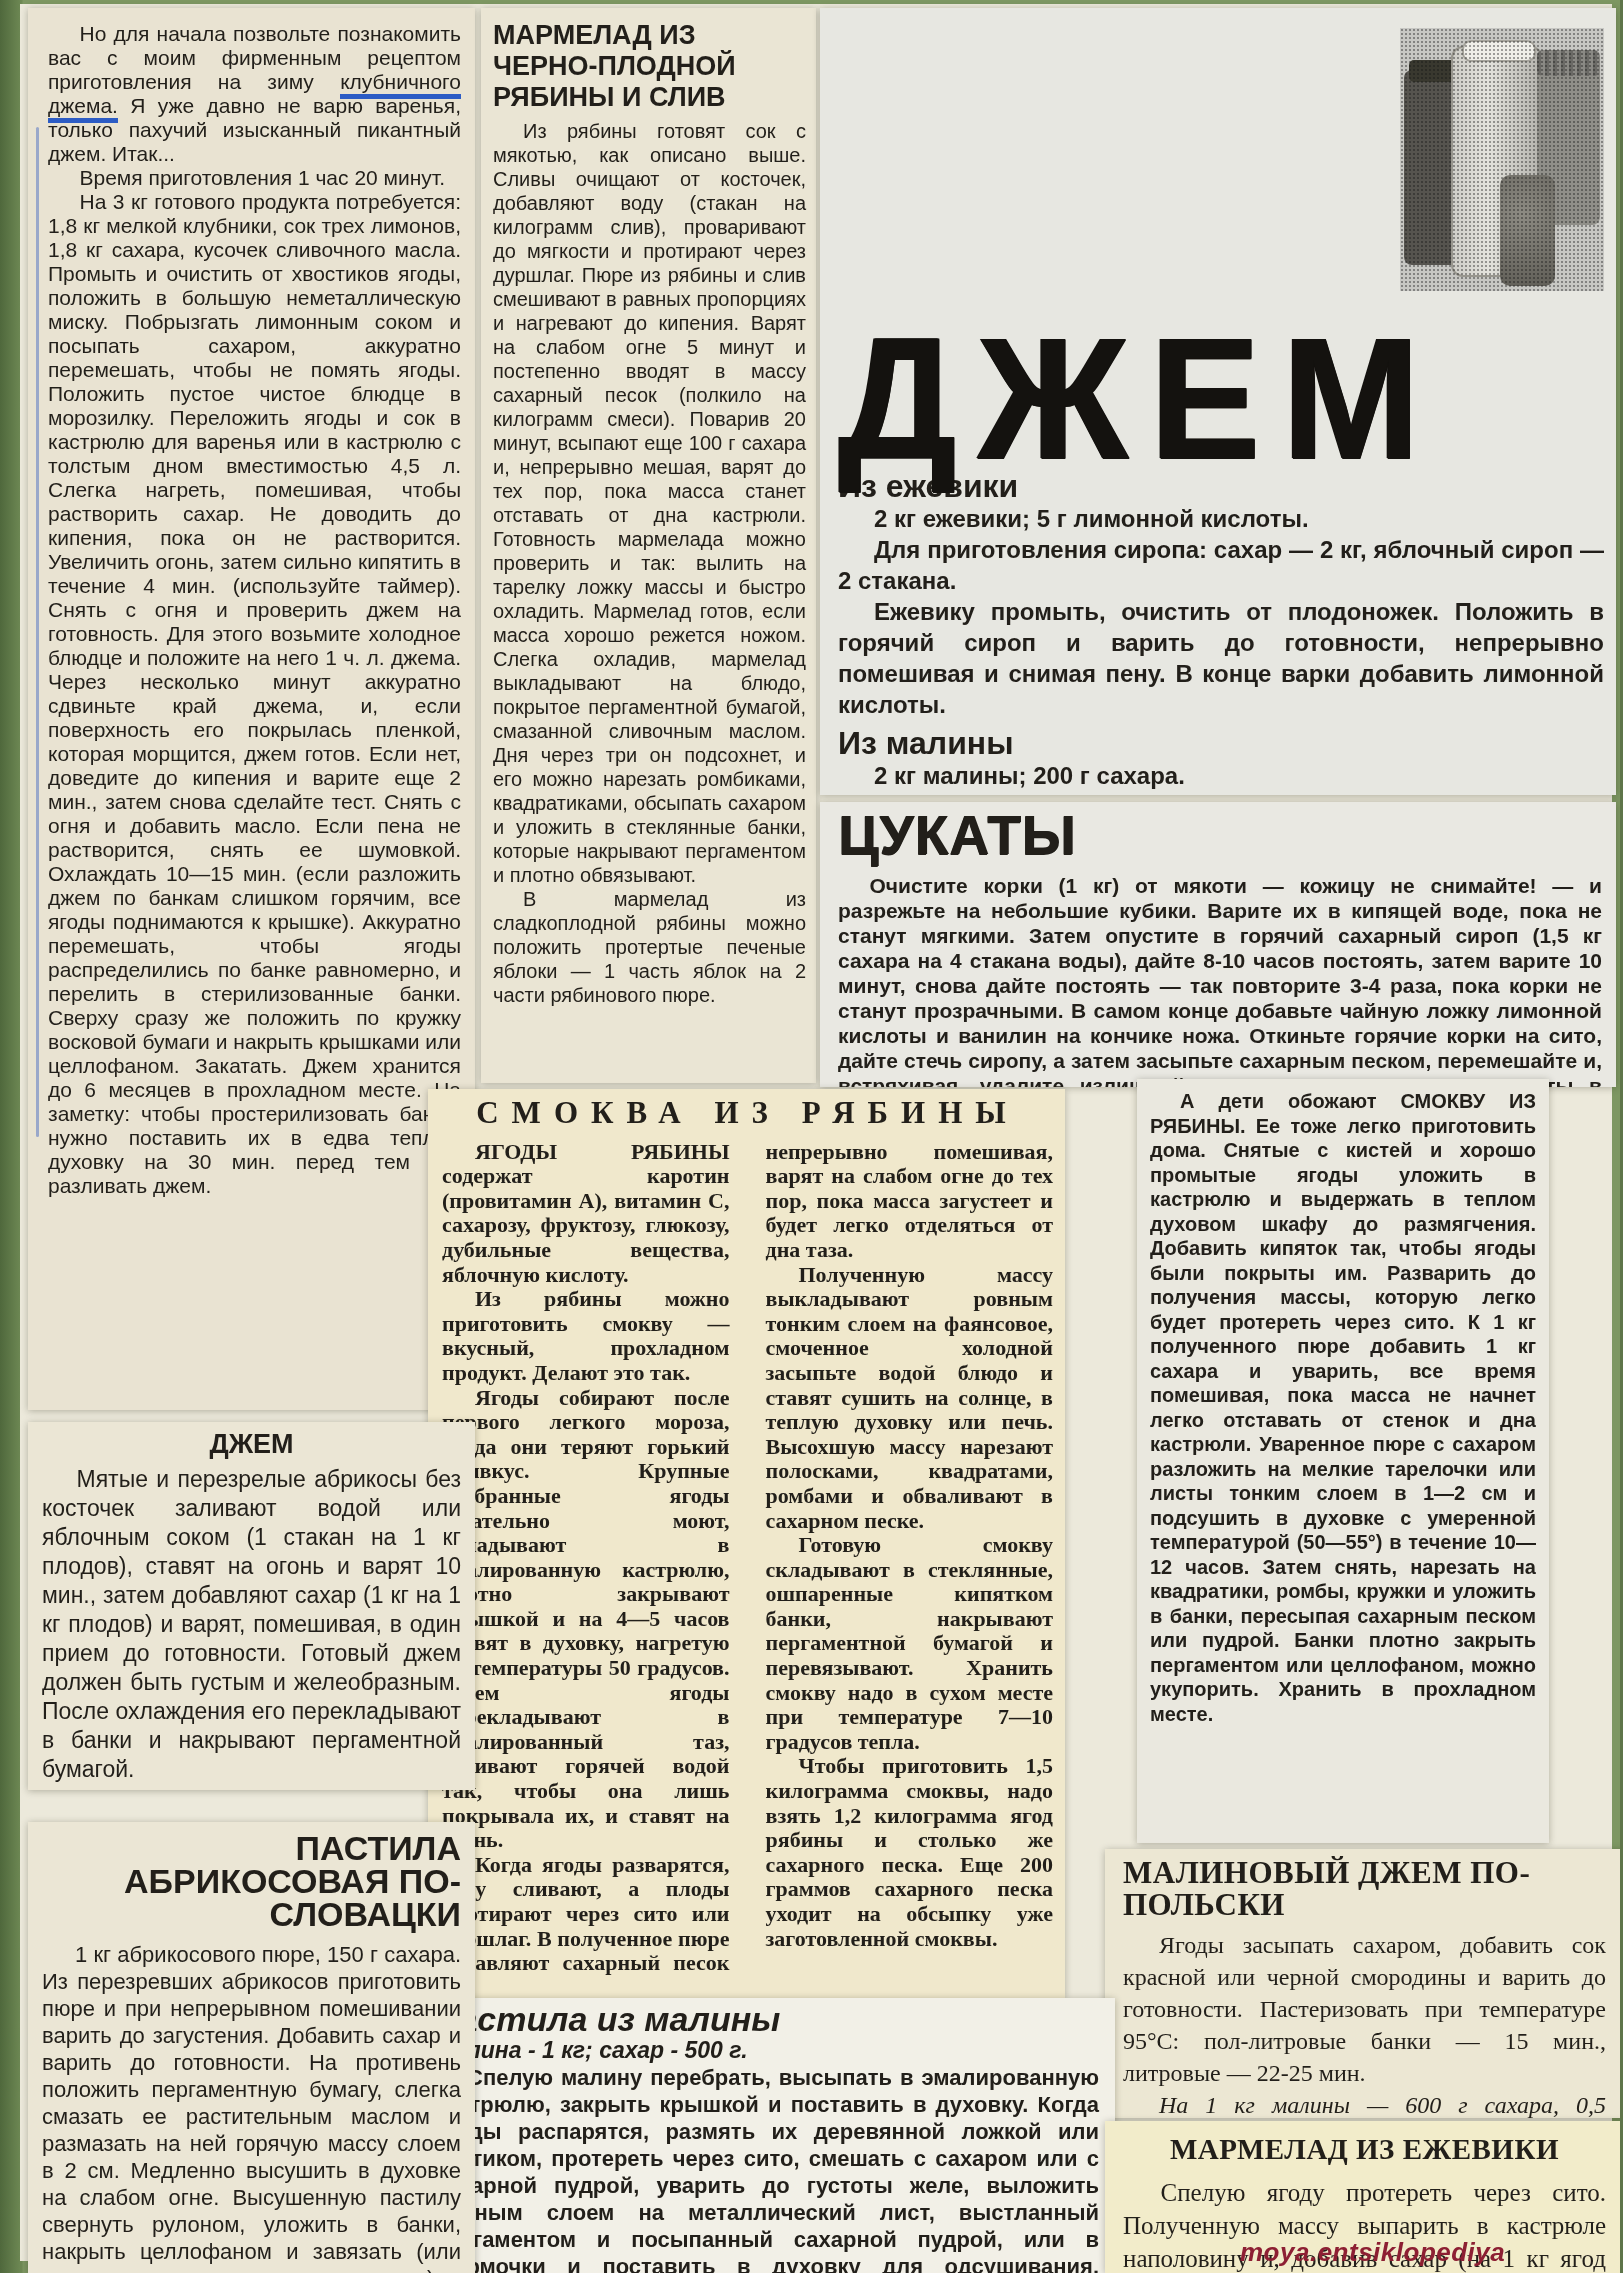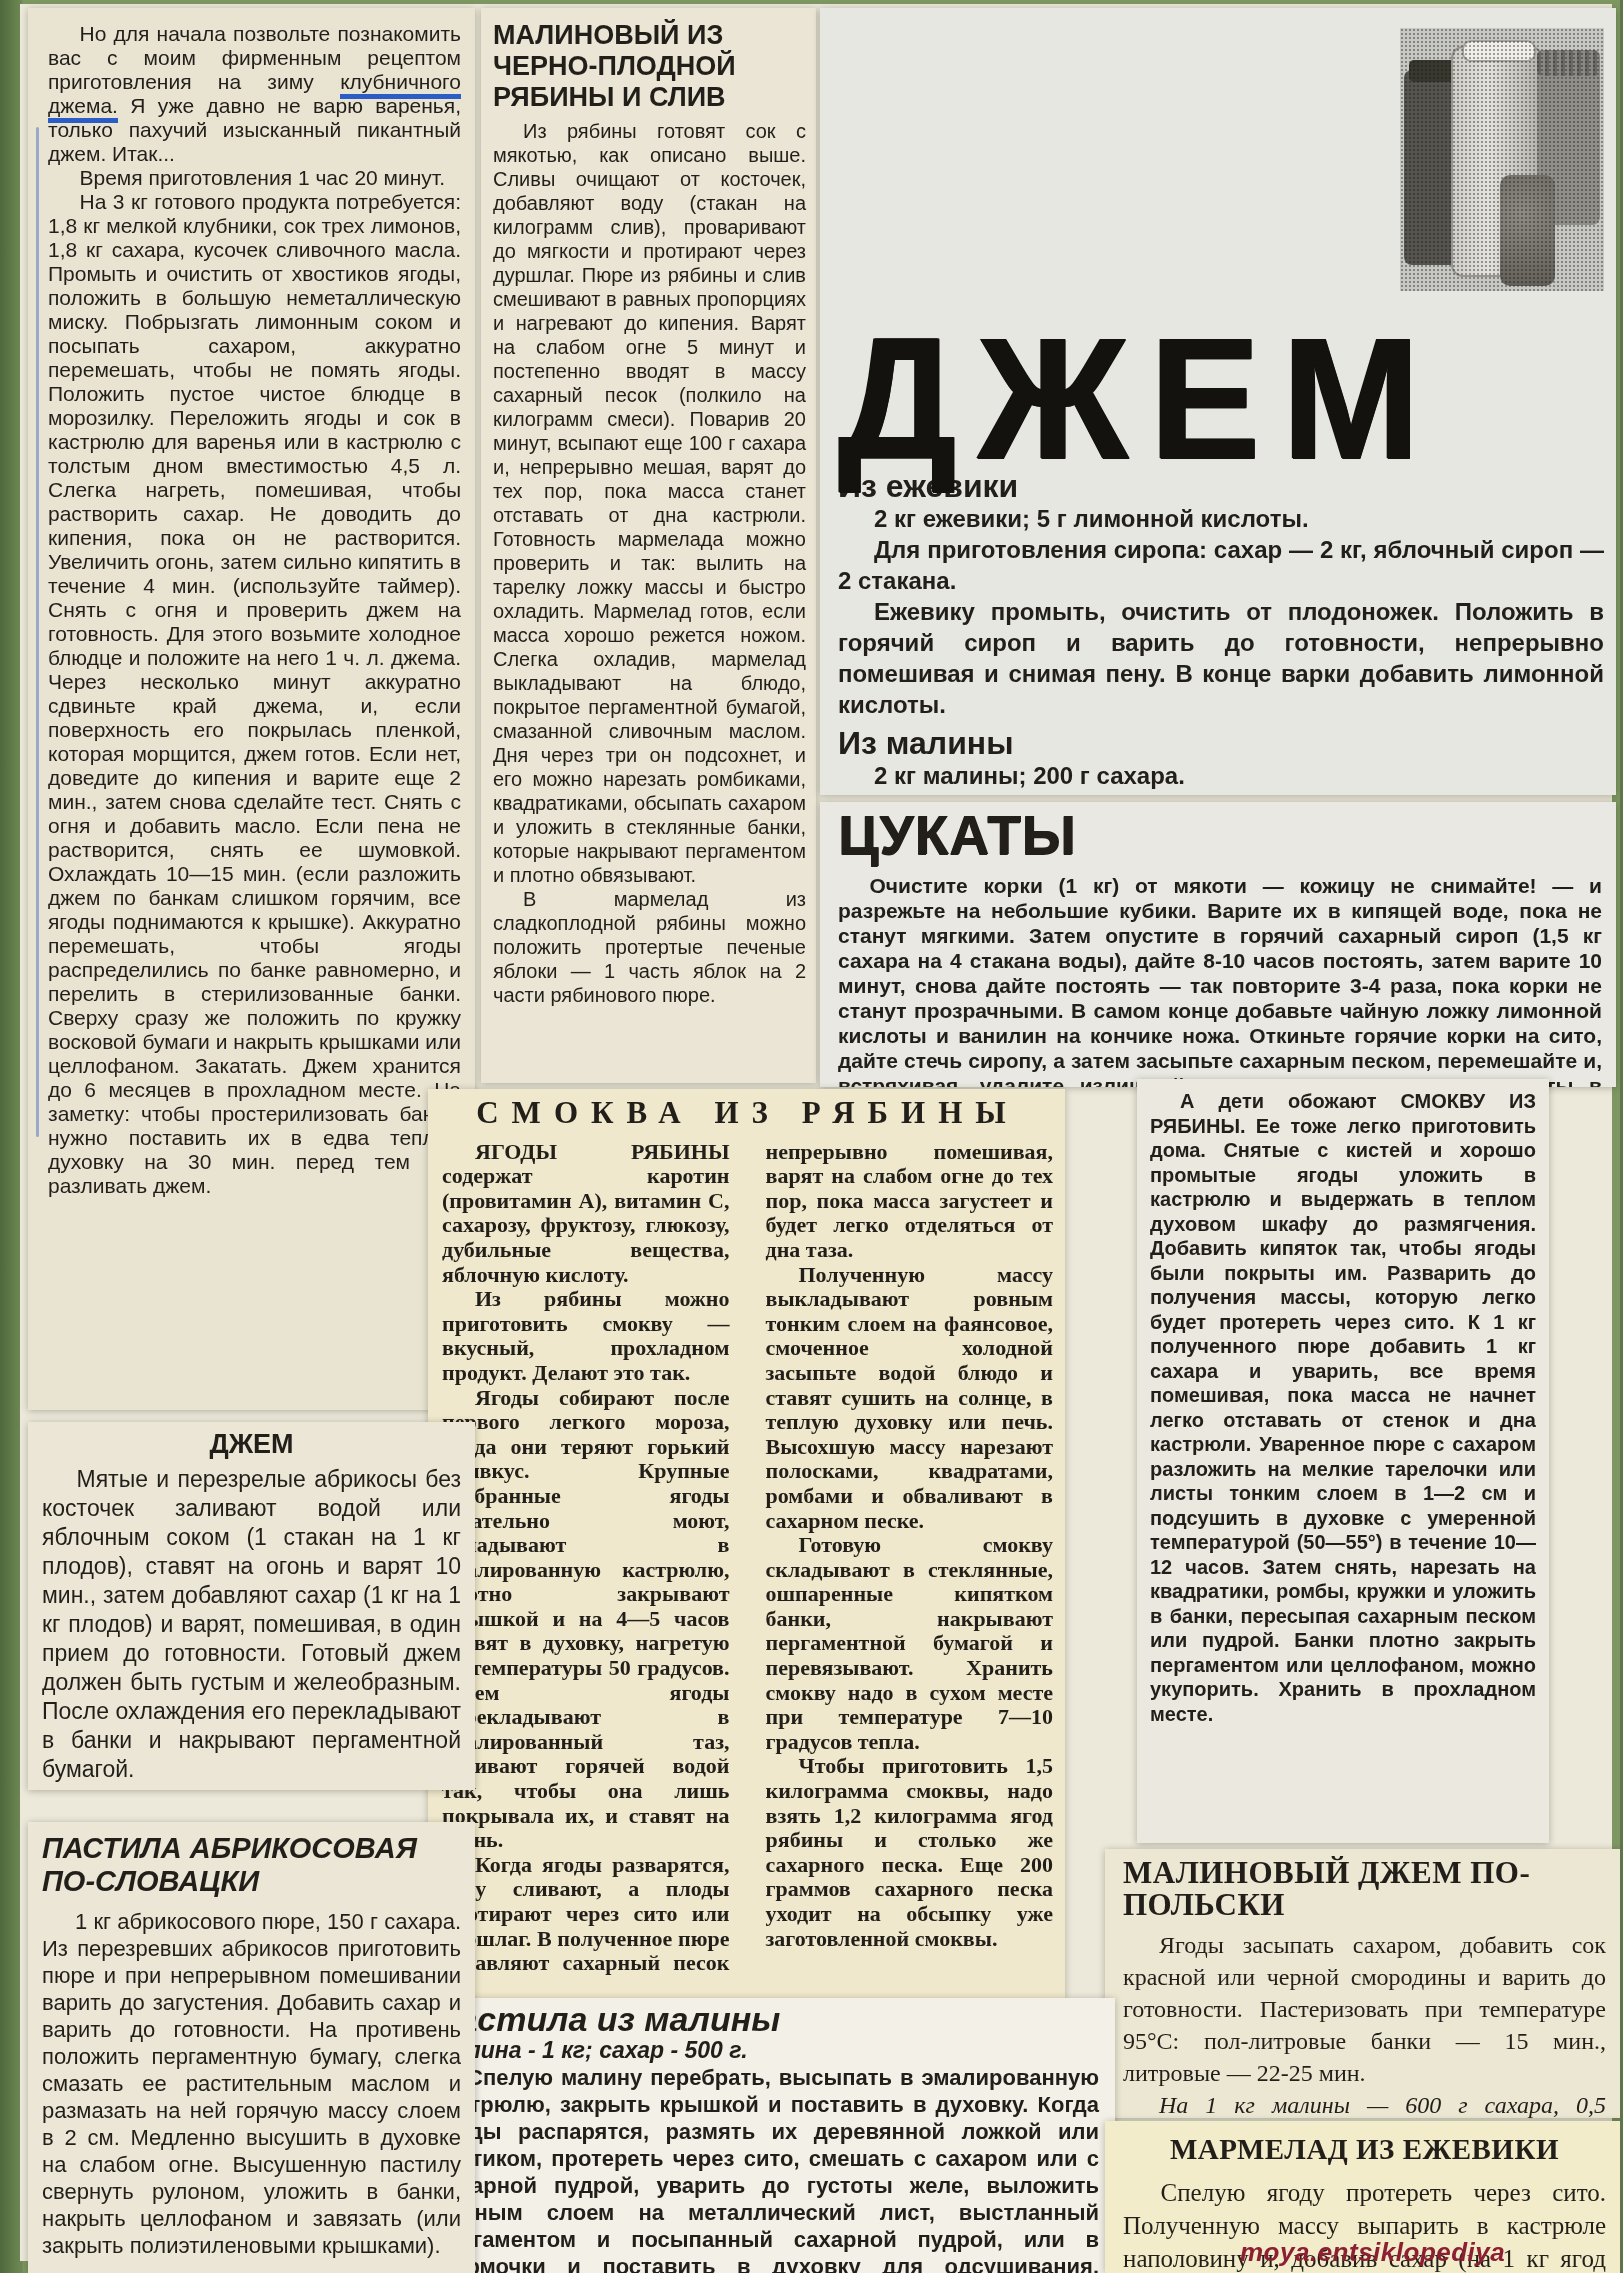--- a/index.html
+++ b/index.html
@@ -84,40 +84,40 @@
   .c-mblk h2{margin:4px 0 10px;font-size:29px;text-align:center;letter-spacing:0.5px;}
 
   
   .c-jbox{left:28px;top:1422px;width:447px;height:368px;background:#ebe6d5;
           padding:8px 14px;box-sizing:border-box;font-size:23px;line-height:29px;}
   .c-jbox h2{margin:0 0 6px;font-size:27px;text-align:center;}
 
   
   .c-pslov{left:28px;top:1822px;width:447px;height:451px;background:#ebe6d5;
            padding:10px 14px;box-sizing:border-box;font-size:22px;line-height:27px;}
-  .c-pslov h2{margin:0 0 10px;font-size:29px;line-height:33px;text-align:left;font-style:italic;}
+  .c-pslov h2{margin:0 0 10px;font-size:34px;line-height:33px;text-align:right;}
 
   .watermark{position:absolute;left:1240px;top:2237px;font-size:26px;font-weight:bold;
              font-style:italic;color:#8d1f33;letter-spacing:0.5px;}
 </style>
 </head>
 <body>
 
 <div class="page">
   <div class="backing"></div>
 
   <div class="clip sans c-straw">
     <div class="pen-line"></div>
     <p><span>Но для начала позвольте познакомить вас с моим фирменным рецептом приготовления на зиму </span><span class="u-blue">клубничного джема.</span><span> Я уже давно не варю варенья, только пахучий изысканный пикантный джем. Итак...</span></p>
     <p>Время приготовления 1 час 20 минут.</p>
     <p>На 3 кг готового продукта потребуется: 1,8 кг мелкой клубники, сок трех лимонов, 1,8 кг сахара, кусочек сливочного масла. Промыть и очистить от хвостиков ягоды, положить в большую неметаллическую миску. Побрызгать лимонным соком и посыпать сахаром, аккуратно перемешать, чтобы не помять ягоды. Положить пустое чистое блюдце в морозилку. Переложить ягоды и сок в кастрюлю для варенья или в кастрюлю с толстым дном вместимостью 4,5 л. Слегка нагреть, помешивая, чтобы растворить сахар. Не доводить до кипения, пока он не растворится. Увеличить огонь, затем сильно кипятить в течение 4 мин. (используйте таймер). Снять с огня и проверить джем на готовность. Для этого возьмите холодное блюдце и положите на него 1 ч. л. джема. Через несколько минут аккуратно сдвиньте край джема, и, если поверхность его покрылась пленкой, которая морщится, джем готов. Если нет, доведите до кипения и варите еще 2 мин., затем снова сделайте тест. Снять с огня и добавить масло. Если пена не растворится, снять ее шумовкой. Охлаждать 10—15 мин. (если разложить джем по банкам слишком горячим, все ягоды поднимаются к крышке). Аккуратно перемешать, чтобы ягоды распределились по банке равномерно, и перелить в стерилизованные банки. Сверху сразу же положить по кружку восковой бумаги и накрыть крышками или целлофаном. Закатать. Джем хранится до 6 месяцев в прохладном месте. На заметку: чтобы простерилизовать банки, нужно поставить их в едва теплую духовку на 30 мин. перед тем как разливать джем.</p>
   </div>
 
   <div class="clip sans c-rowan">
-    <h2>МАЛИНОВЫЙ ИЗ ЧЕРНО-ПЛОДНОЙ РЯБИНЫ И СЛИВ</h2>
+    <h2>МАРМЕЛАД ИЗ ЧЕРНО-ПЛОДНОЙ РЯБИНЫ И СЛИВ</h2>
     <p>Из рябины готовят сок с мякотью, как описано выше. Сливы очищают от косточек, добавляют воду (стакан на килограмм слив), проваривают до мягкости и протирают через дуршлаг. Пюре из рябины и слив смешивают в равных пропорциях и нагревают до кипения. Варят на слабом огне 5 минут и постепенно вводят в массу сахарный песок (полкило на килограмм смеси). Поварив 20 минут, всыпают еще 100 г сахара и, непрерывно мешая, варят до тех пор, пока масса станет отставать от дна кастрюли. Готовность мармелада можно проверить и так: вылить на тарелку ложку массы и быстро охладить. Мармелад готов, если масса хорошо режется ножом. Слегка охладив, мармелад выкладывают на блюдо, покрытое пергаментной бумагой, смазанной сливочным маслом. Дня через три он подсохнет, и его можно нарезать ромбиками, квадратиками, обсыпать сахаром и уложить в стеклянные банки, которые накрывают пергаментом и плотно обвязывают.</p>
     <p>В мармелад из сладкоплодной рябины можно положить протертые печеные яблоки — 1 часть яблок на 2 части рябинового пюре.</p>
   </div>
 
   <div class="clip sans c-jam">
     <div class="jars">
       <i class="jar-a"></i>
       <i class="jar-b"></i>
       <i class="jar-c"></i>
       <i class="jar-d"></i>

